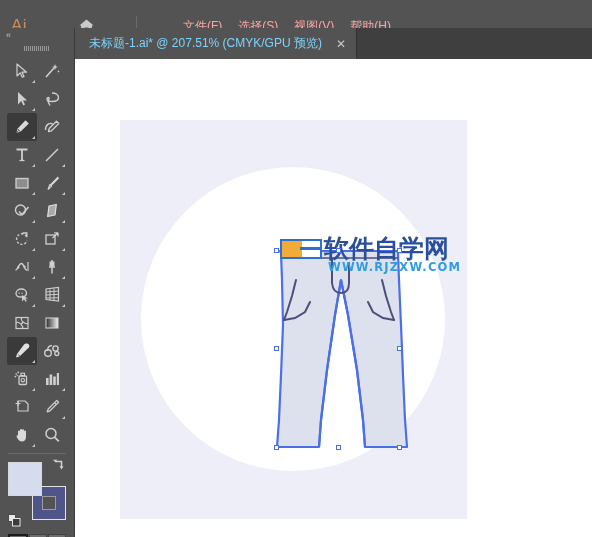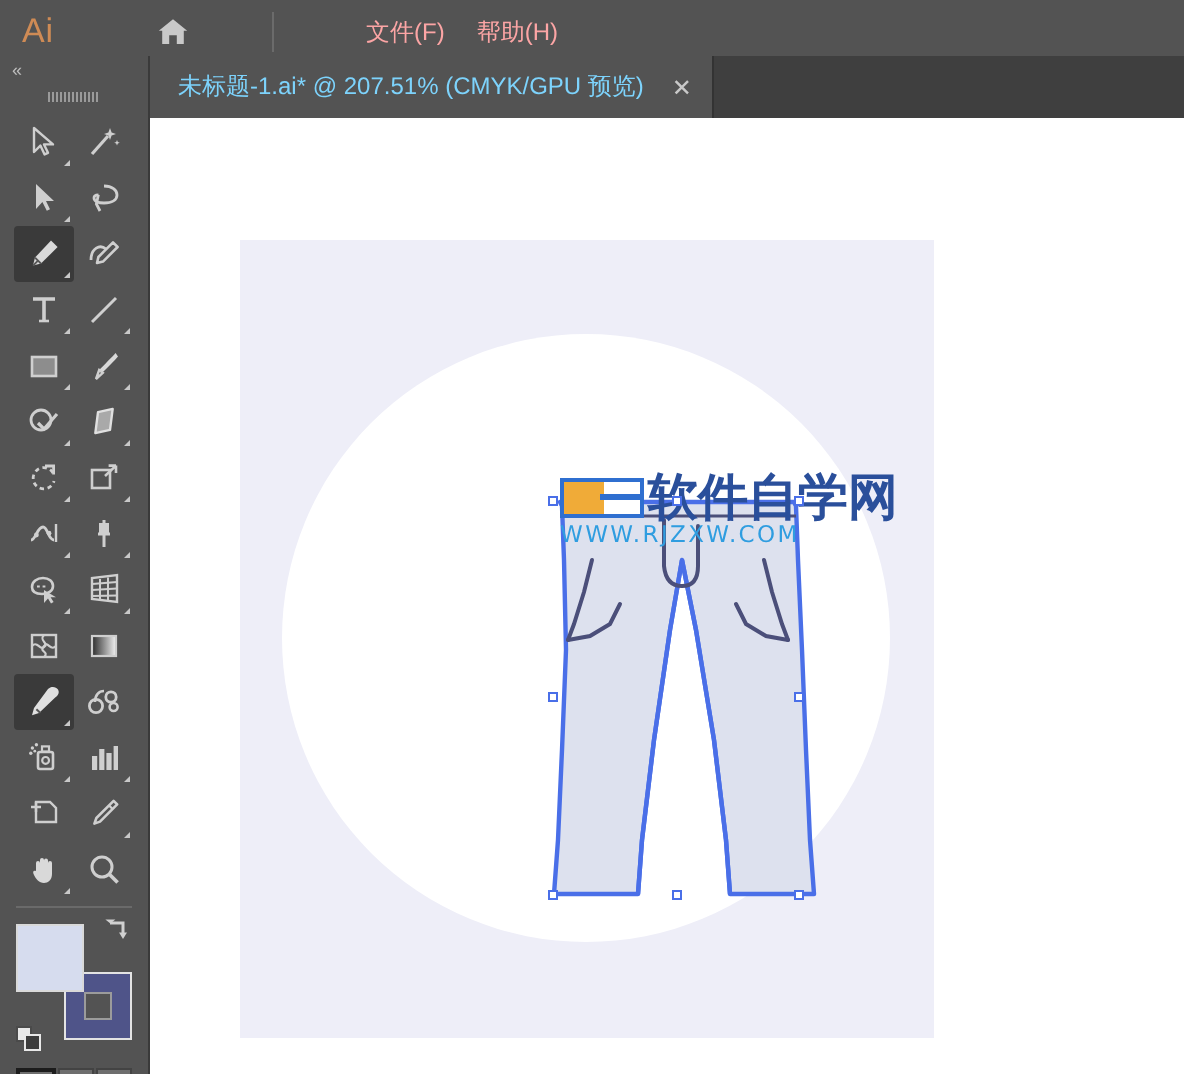--- a/index.html
+++ b/index.html
@@ -6,21 +6,21 @@
   html, body {
     width: 592px; height: 537px;
     overflow: hidden;
     background: #535353;
     font-family: "Liberation Sans", "DejaVu Sans", sans-serif;
   }
   #app { position: relative; width: 592px; height: 537px; }
 
   
   .menubar {
-    position: absolute; left: 0; top: 2px;
+    position: absolute; left: 0; top: 12px;
     width: 592px; height: 28px;
     background: #535353;
     display: flex; align-items: center; gap: 32px;
   }
   .ai-logo {
     width: 38px; height: 28px;
     display: flex; align-items: center; justify-content: center;
     color: #cf8b55; font-size: 17px; font-weight: 400;
     letter-spacing: .5px;
   }
@@ -195,24 +195,25 @@
     font-family: "DejaVu Sans", sans-serif;
     font-size: 25px; font-weight: bold;
     color: #2a4f9b;
     line-height: 26px;
     margin-left: 2px;
     letter-spacing: 0px;
     white-space: nowrap;
   }
   .wm-url {
     font-family: "DejaVu Sans", sans-serif;
-    font-size: 11.5px; font-weight: normal;
+    font-size: 11.5px; font-weight: bold;
     color: #2f9de0;
     letter-spacing: 1.2px;
     margin-top: -2px;
+    margin-left: 48px;
     white-space: nowrap;
   }
   
   .handle {
     position: absolute;
     width: 5px; height: 5px;
     background: #ffffff;
     border: 1px solid #4a6fe8;
   }
 </style>
@@ -226,20 +227,22 @@
       <span>Ai</span>
     </div>
     <div class="home-btn">
       <svg width="17" height="16" viewBox="0 0 17 16">
         <path d="M8.5 1.6 L1.4 7.4 L3.1 7.4 L3.1 14 L6.6 14 L6.6 9.6 L10.4 9.6 L10.4 14 L13.9 14 L13.9 7.4 L15.6 7.4 Z" fill="#c9c9c9"></path>
       </svg>
     </div>
     <div class="menu-sep"></div>
     <div class="menu-items">
       <div class="menu-item">文件(F)</div>
+      <div class="menu-item">选择(S)</div>
+      <div class="menu-item">视图(V)</div>
       <div class="menu-item">帮助(H)</div>
     </div>
   </div>
 
   <div class="tabbar">
     <div class="doc-tab">
       <span class="doc-tab-title">未标题-1.ai* @ 207.51% (CMYK/GPU 预览)</span>
       <span class="doc-tab-close">✕</span>
     </div>
   </div>

